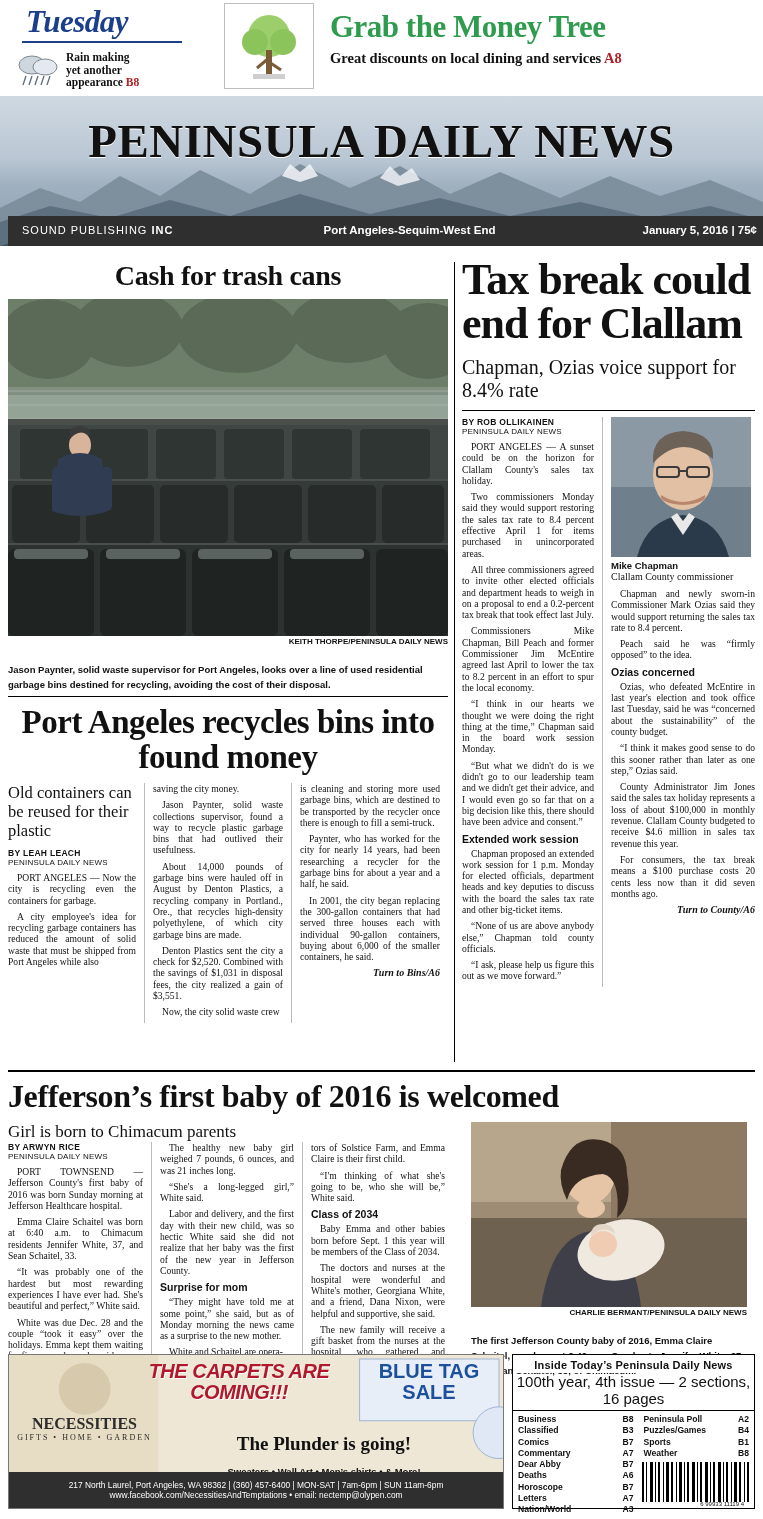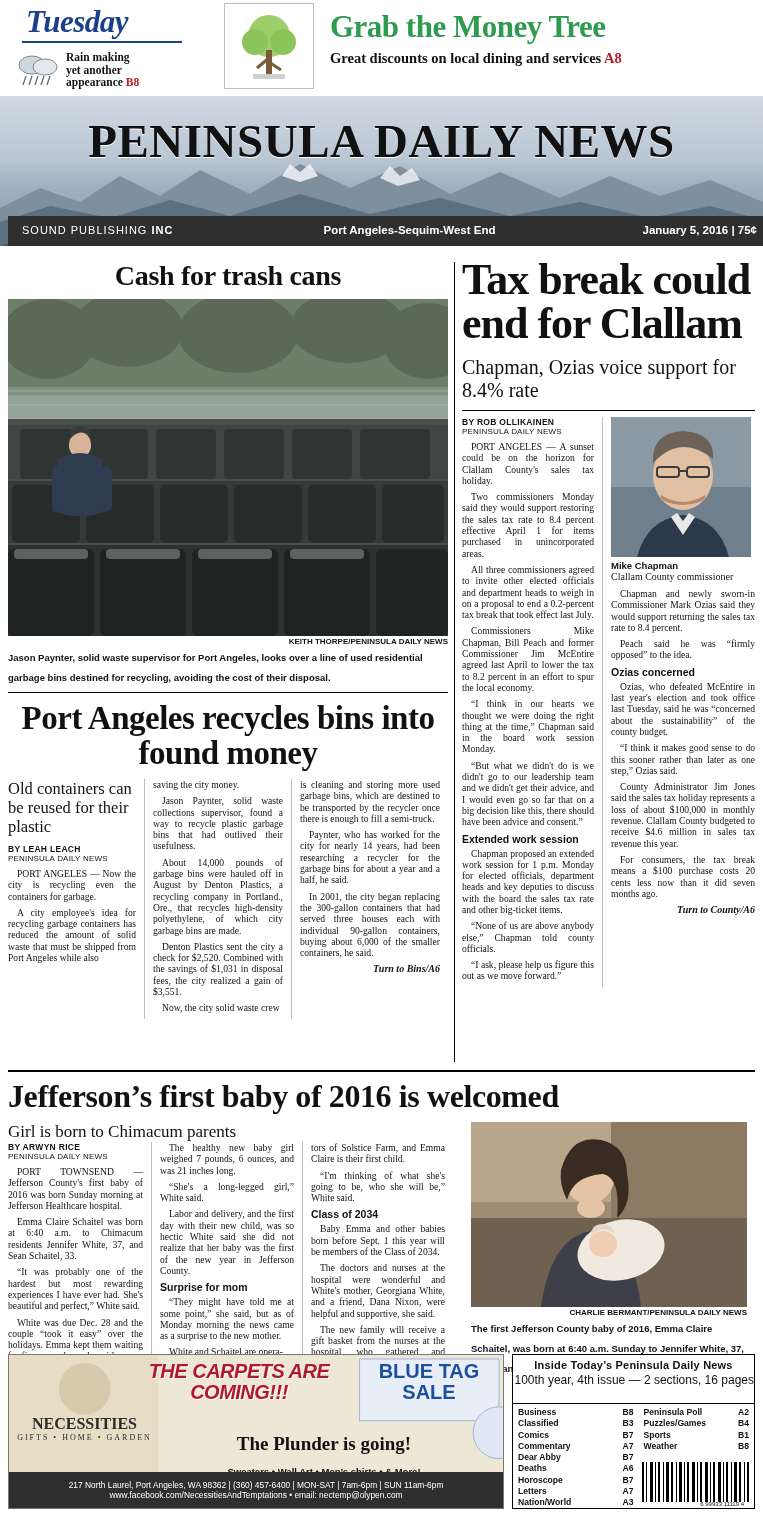--- a/index.html
+++ b/index.html
@@ -63,22 +63,22 @@
 
   
   .left-col { position:absolute; left:8px; top:260px; width:440px; }
   .hd-cash {
     text-align:center; font-size:28px; font-weight:bold; font-family:"Liberation Serif",serif;
     margin-bottom:7px; letter-spacing:-0.3px;
   }
   .photo-main { width:440px; height:337px; position:relative; overflow:hidden; background:#6b7d6b; }
   .credit { font-size:8px; text-align:right; font-weight:bold; font-family:"Liberation Sans",sans-serif; margin-top:1px;}
   .cutline {
-    font-family:"Liberation Sans",sans-serif; font-size:9.5px; font-weight:bold; line-height:20px;
-    margin-top:2px; border-bottom:1px solid #000; padding-bottom:4px;
+    font-family:"Liberation Sans",sans-serif; font-size:9.5px; font-weight:bold; line-height:15px;
+    margin-top:16px; border-bottom:1px solid #000; padding-bottom:4px;
   }
   .hd-recycle {
     text-align:center; font-weight:bold; font-size:33px; line-height:35px;
     margin-top:8px; letter-spacing:-0.5px;
   }
   .left-body { display:flex; margin-top:8px; }
   .lc1 { width:136px; padding-right:8px; }
   .lc2 { width:147px; padding:0 8px; border-left:1px solid #bbb;}
   .lc3 { width:149px; padding-left:8px; border-left:1px solid #bbb;}
   .deck {
@@ -154,21 +154,21 @@
     position:absolute; left:8px; top:60px; width:135px; text-align:center;
     font-family:"Liberation Serif",serif; font-weight:bold; font-size:16px; color:#2c2c2c;
   }
   .necess small { display:block; font-size:8px; letter-spacing:2px; font-weight:normal;}
 
   .index { width:243px; margin-left:8px; border:1px solid #000; height:155px; position:relative; }
   .index-hd {
     background:#fff; text-align:center; font-family:"Liberation Sans",sans-serif;
     font-weight:bold; font-size:11px; padding:4px 0 2px; letter-spacing:0.2px;
   }
-  .index-sub { text-align:right; font-size:12px; font-family:"Liberation Sans",sans-serif; border-bottom:1px solid #000; padding-bottom:16px;}
+  .index-sub { text-align:center; font-size:15px; font-family:"Liberation Sans",sans-serif; border-bottom:1px solid #000; padding-bottom:3px;}
   .index-grid { display:flex; padding:3px 5px 0; font-family:"Liberation Sans",sans-serif; font-size:8.6px; }
   .index-col { width:50%; }
   .irow { display:flex; justify-content:space-between; line-height:11.3px; font-weight:bold;}
   .irow .pg { font-weight:bold; }
   .barcode { position:absolute; right:4px; bottom:2px; height:44px; display:flex; align-items:flex-end;}
   .bc-num { position:absolute; right:6px; bottom:-1px; font-size:6px; font-family:"Liberation Sans",sans-serif;}
 </style>
 </head>
 <body>
 

